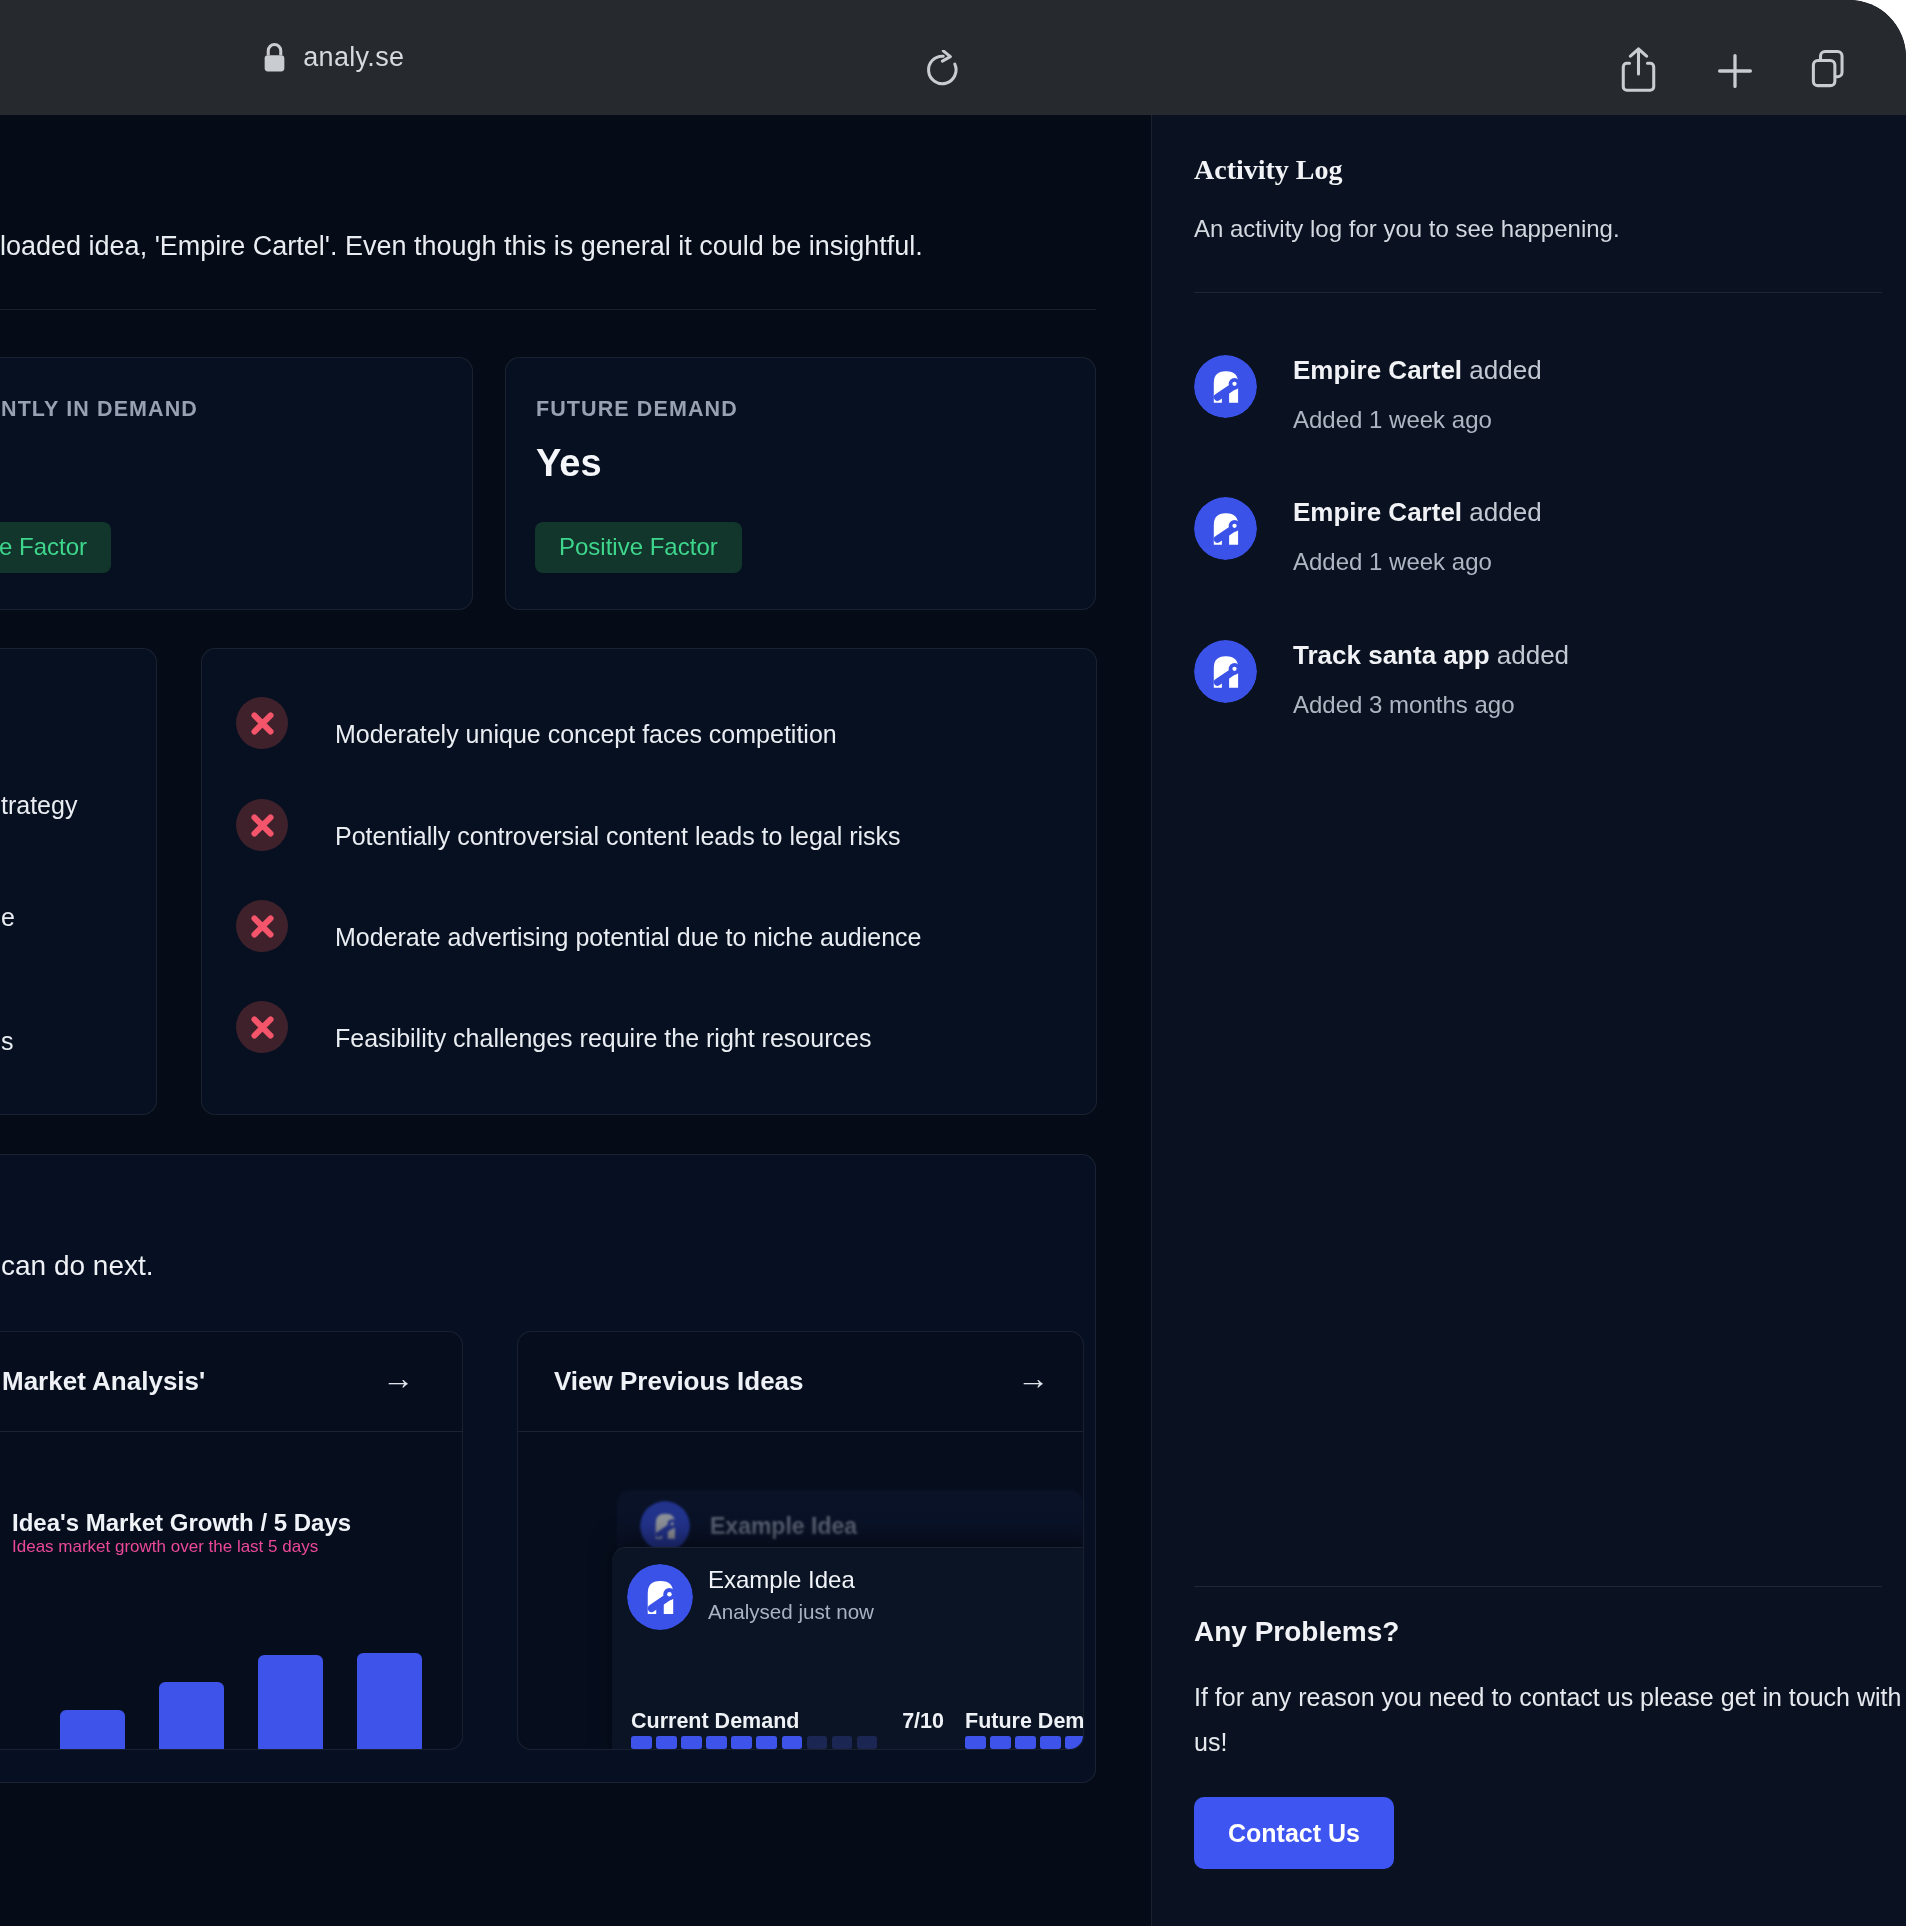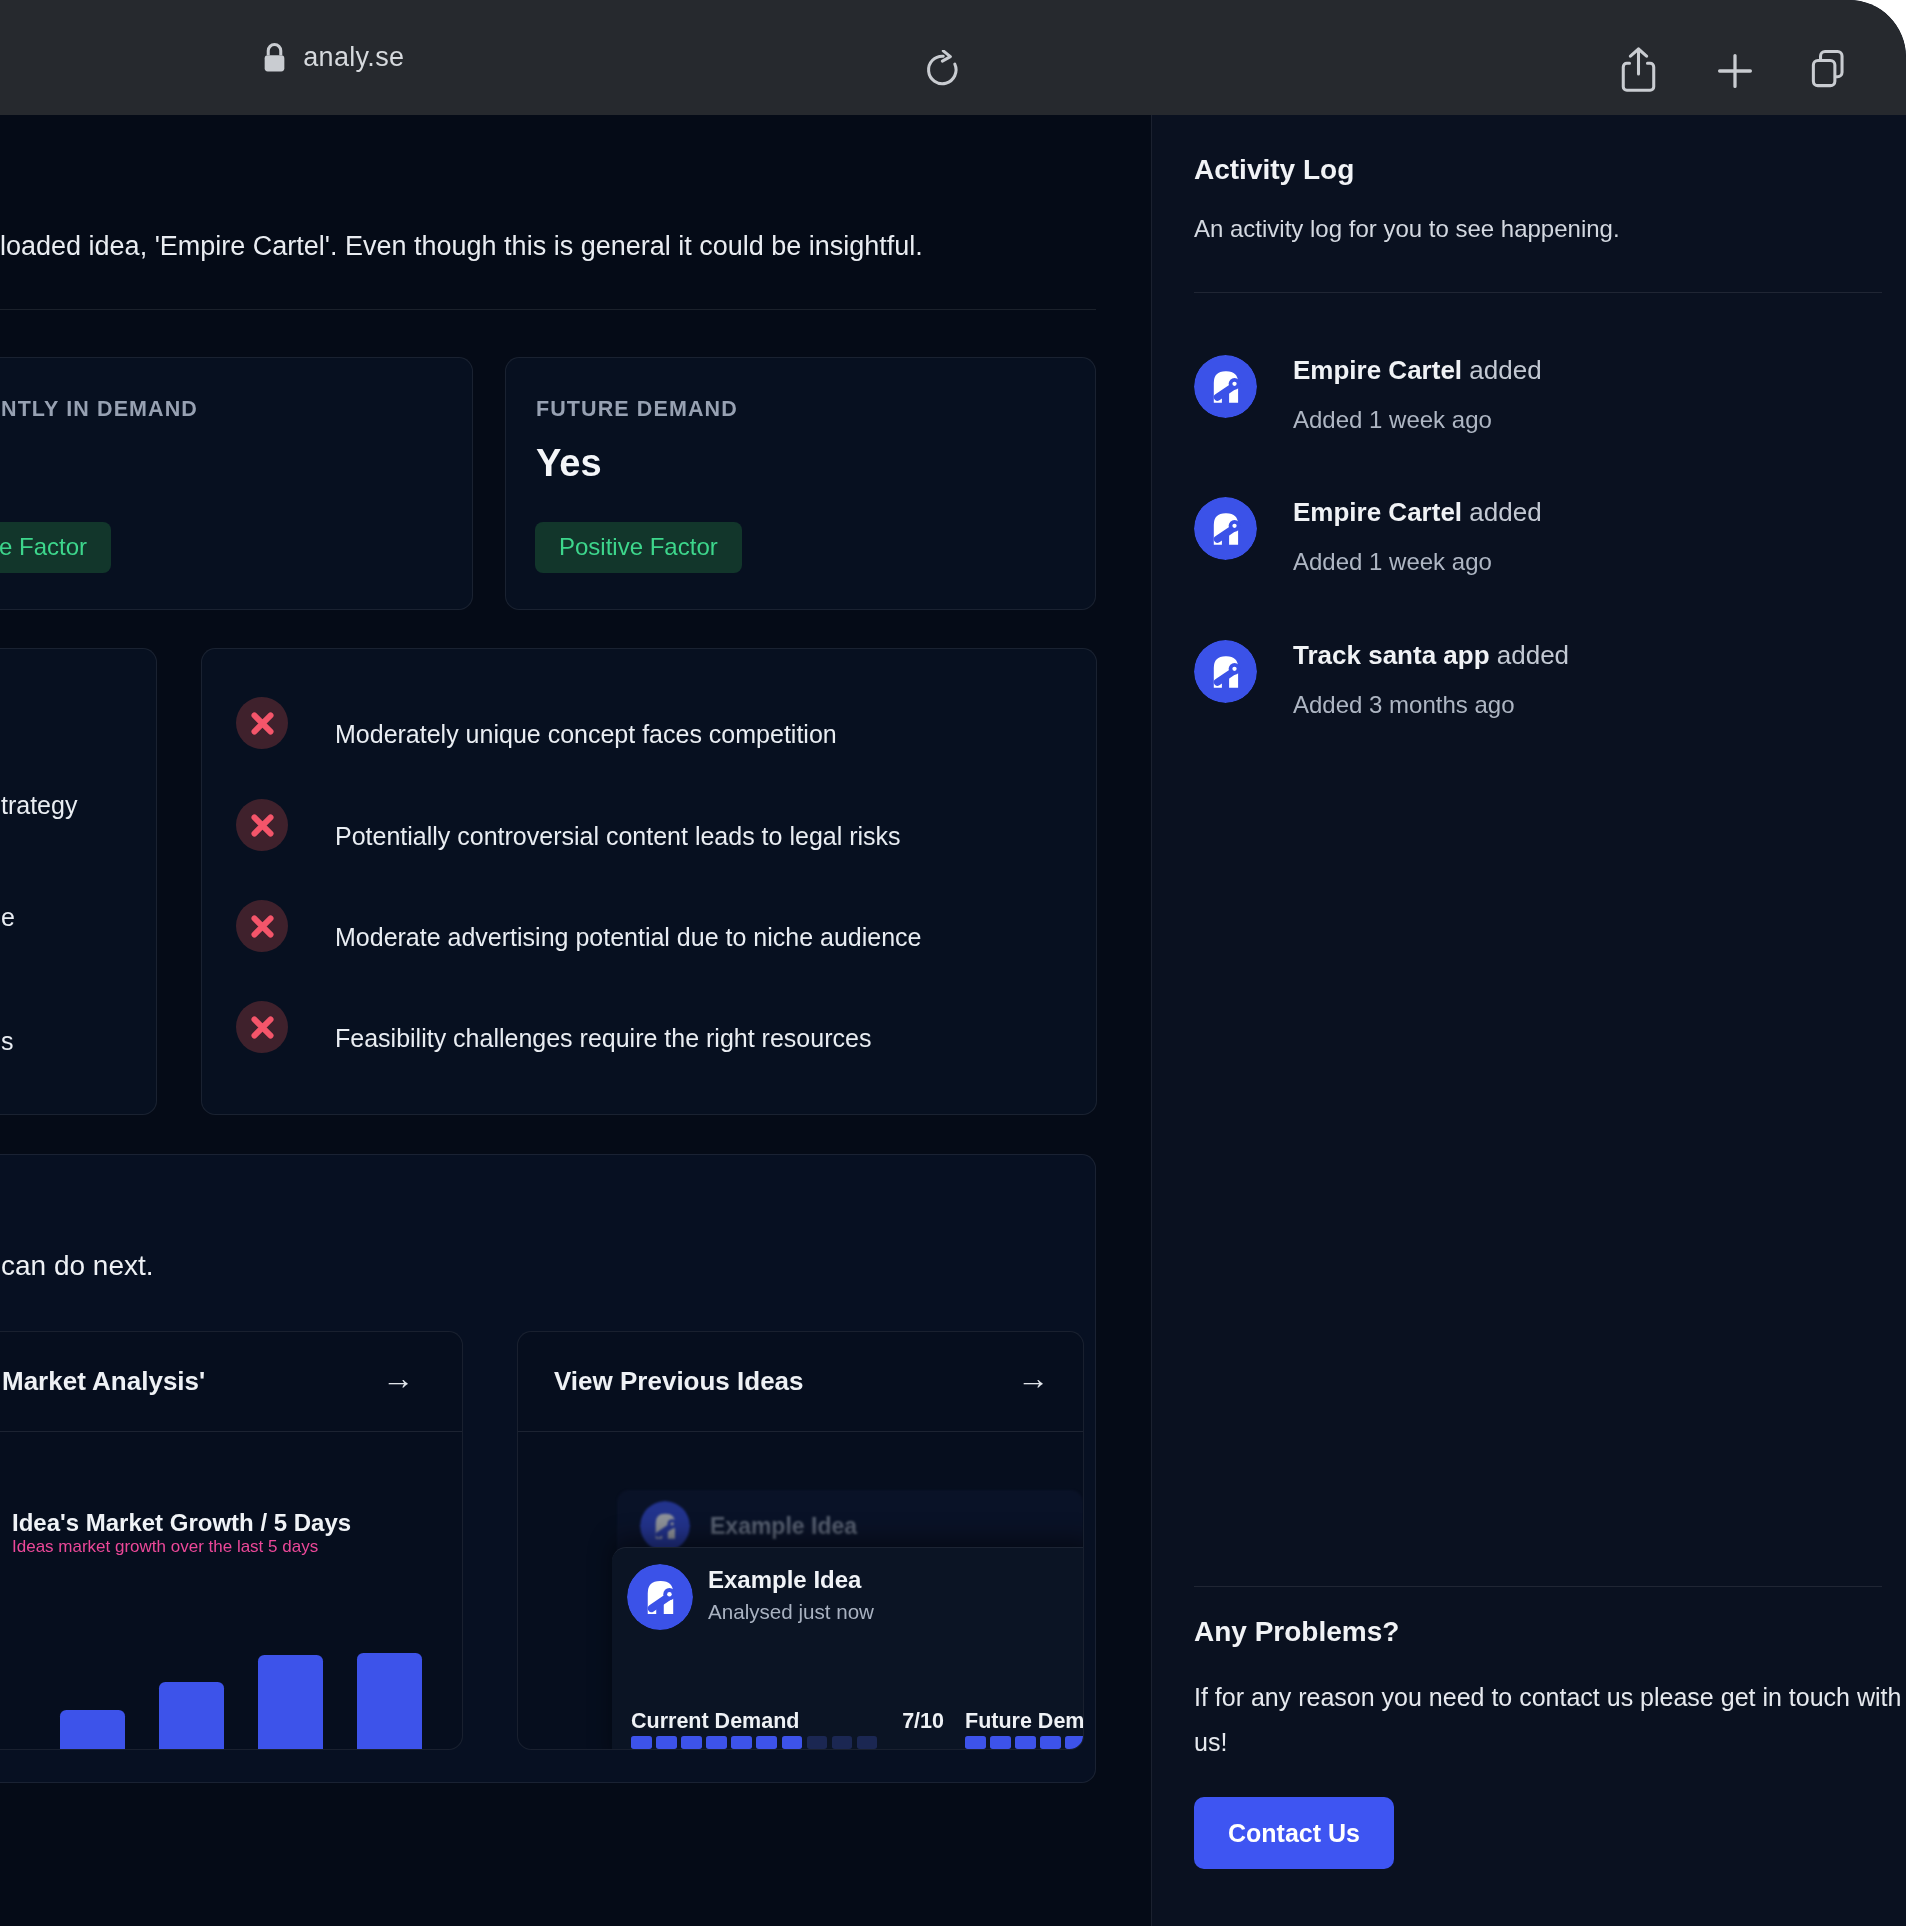--- a/index.html
+++ b/index.html
@@ -59,33 +59,33 @@
   .back-card{
     position:absolute;left:99px;top:158px;width:466px;height:77px;border-radius:12.5px;
     background:#0e1730;opacity:.55;filter:blur(1.3px);overflow:hidden;
   }
   .front-card{
     position:absolute;left:94px;top:215px;width:484px;height:226px;border-radius:14.3px;
     background:#0b1424;border-top:1.3px solid rgba(255,255,255,.07);
     box-shadow:0 -9px 23px rgba(0,0,0,.45);box-sizing:border-box;
   }
   .avatar{border-radius:50%;overflow:hidden;flex:0 0 auto;}
-  .p-title{position:absolute;left:96px;top:18px;color:#f0f3f7;font-size:24px;font-weight:700;}
+  .p-title{position:absolute;left:96px;top:18px;color:#f0f3f7;font-size:24px;font-weight:400;}
   .p-sub{position:absolute;left:96px;top:52px;color:#a9b2c1;font-size:20.6px;}
   .p-lorem{position:absolute;left:19px;top:91px;color:#c7ced9;font-size:21.5px;line-height:28px;white-space:nowrap;}
   .p-lab{position:absolute;top:161px;color:#eef1f5;font-size:21.5px;font-weight:700;white-space:nowrap;}
   .dash-group{position:absolute;top:188px;display:flex;gap:4.5px;}
   .dash{width:20.6px;height:13.4px;border-radius:2.7px;background:#3d53ea;}
   .dash.dim{background:#1b2752;}
   
   .sidebar{
     position:absolute;left:1151px;top:115px;width:755px;bottom:0;
     background:#0a1120;border-left:1.3px solid rgba(255,255,255,.07);box-sizing:border-box;
   }
-  .sb-title{position:absolute;left:42px;top:39px;color:#f1f3f6;font-size:28px;font-weight:700;}
+  .sb-title{position:absolute;left:42px;top:39px;color:#f1f3f6;font-size:28px;font-weight:700;font-family:Liberation Serif, serif;}
   .sb-sub{position:absolute;left:42px;top:100px;color:#d3d8e0;font-size:24px;}
   .entry{position:absolute;left:42px;display:flex;gap:36px;}
   .entry-name{color:#f0f2f5;font-size:26px;font-weight:700;}
   .entry-suffix{color:#c3c9d3;font-size:26px;font-weight:400;}
   .entry-time{color:#aeb6c3;font-size:24px;margin-top:19.7px;}
   .sb-problems-title{position:absolute;left:42px;top:1501px;color:#f1f3f6;font-size:28px;font-weight:700;}
   .sb-problems-text{position:absolute;left:42px;top:1560px;width:708px;color:#e6e9ee;font-size:25px;line-height:45px;}
   .contact-btn{
     position:absolute;left:42px;top:1682px;background:#3e55f2;color:#ffffff;border:none;
     font-family:inherit;font-size:25px;font-weight:600;padding:21.5px 34px;border-radius:9.9px;cursor:pointer;

